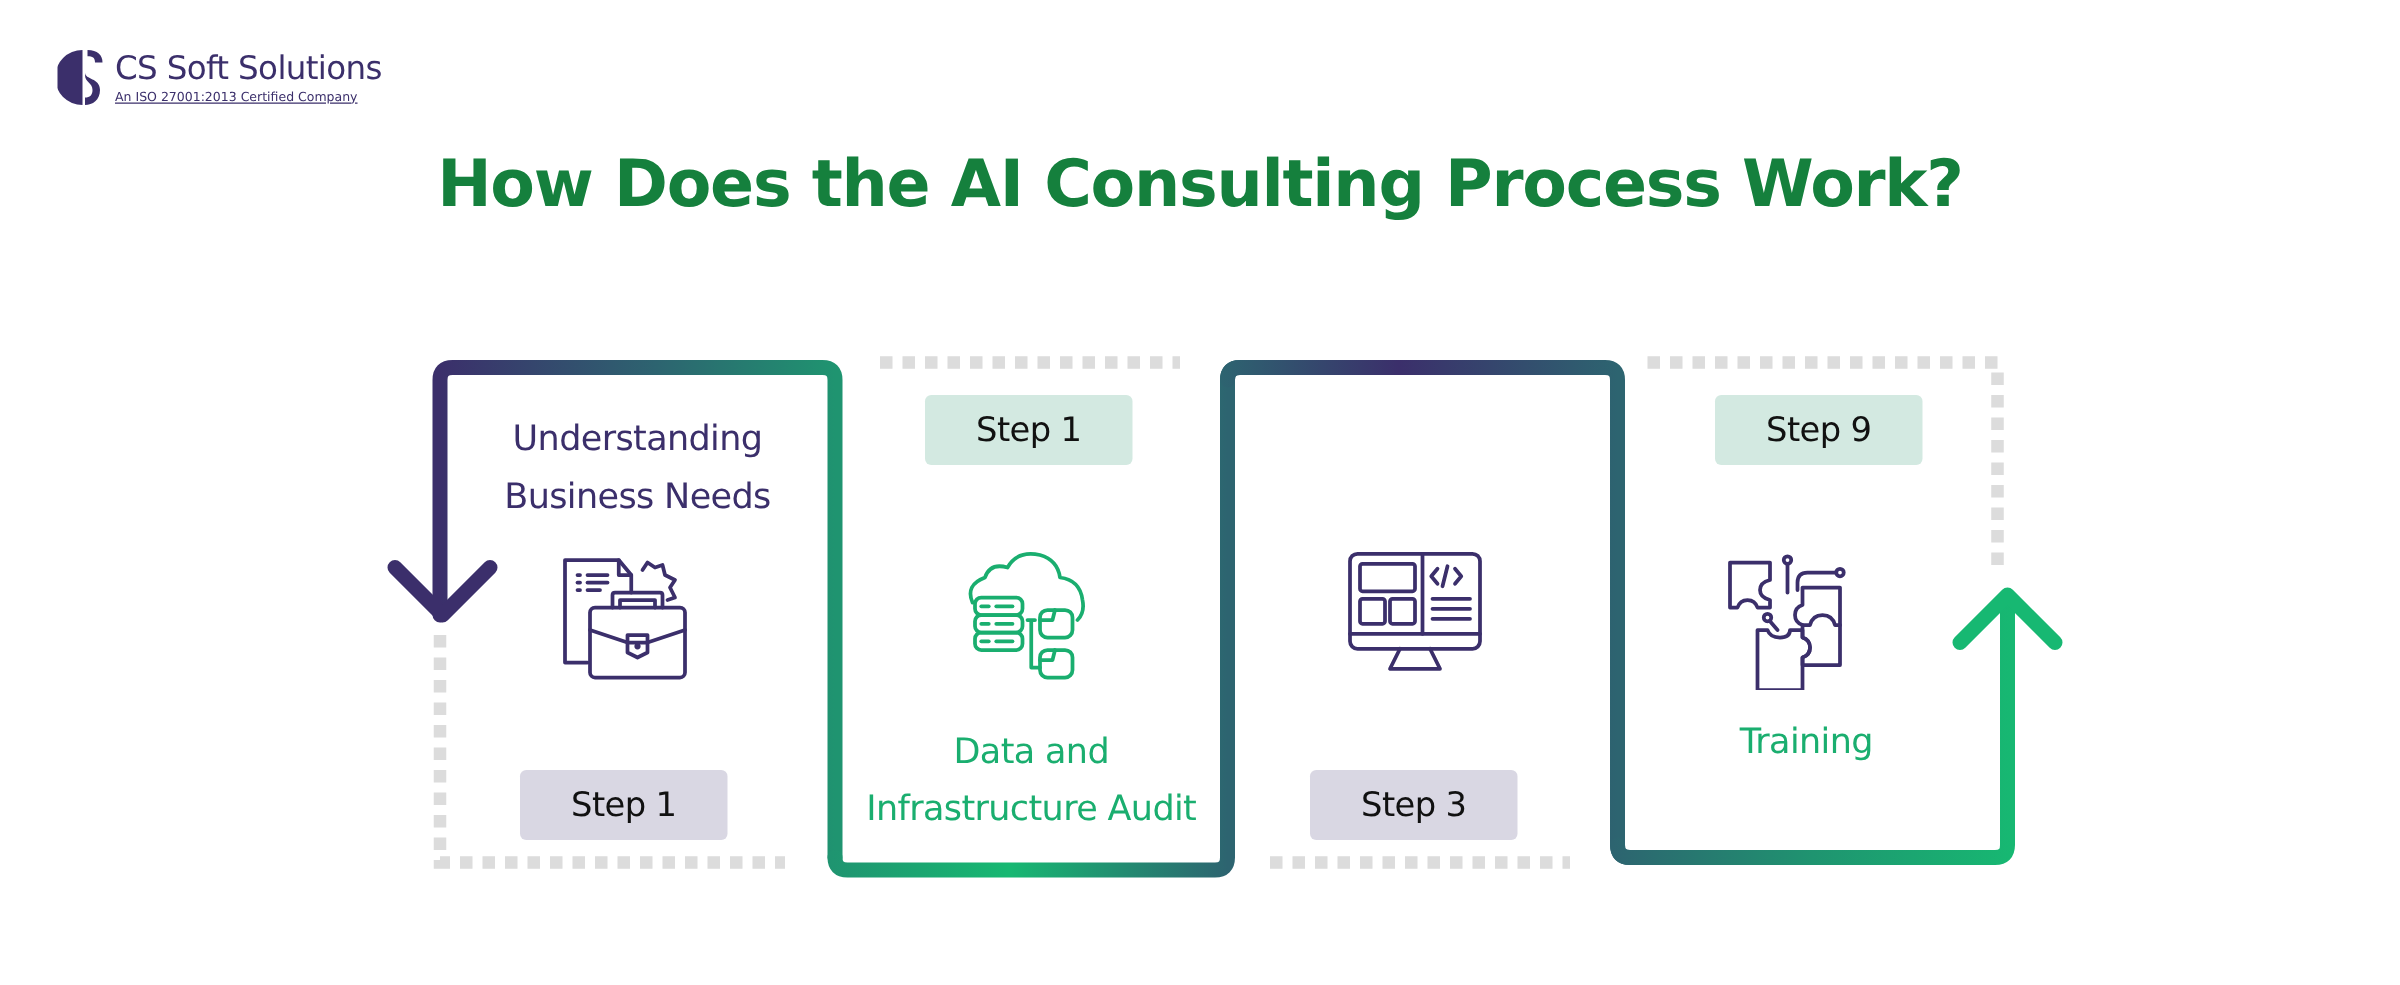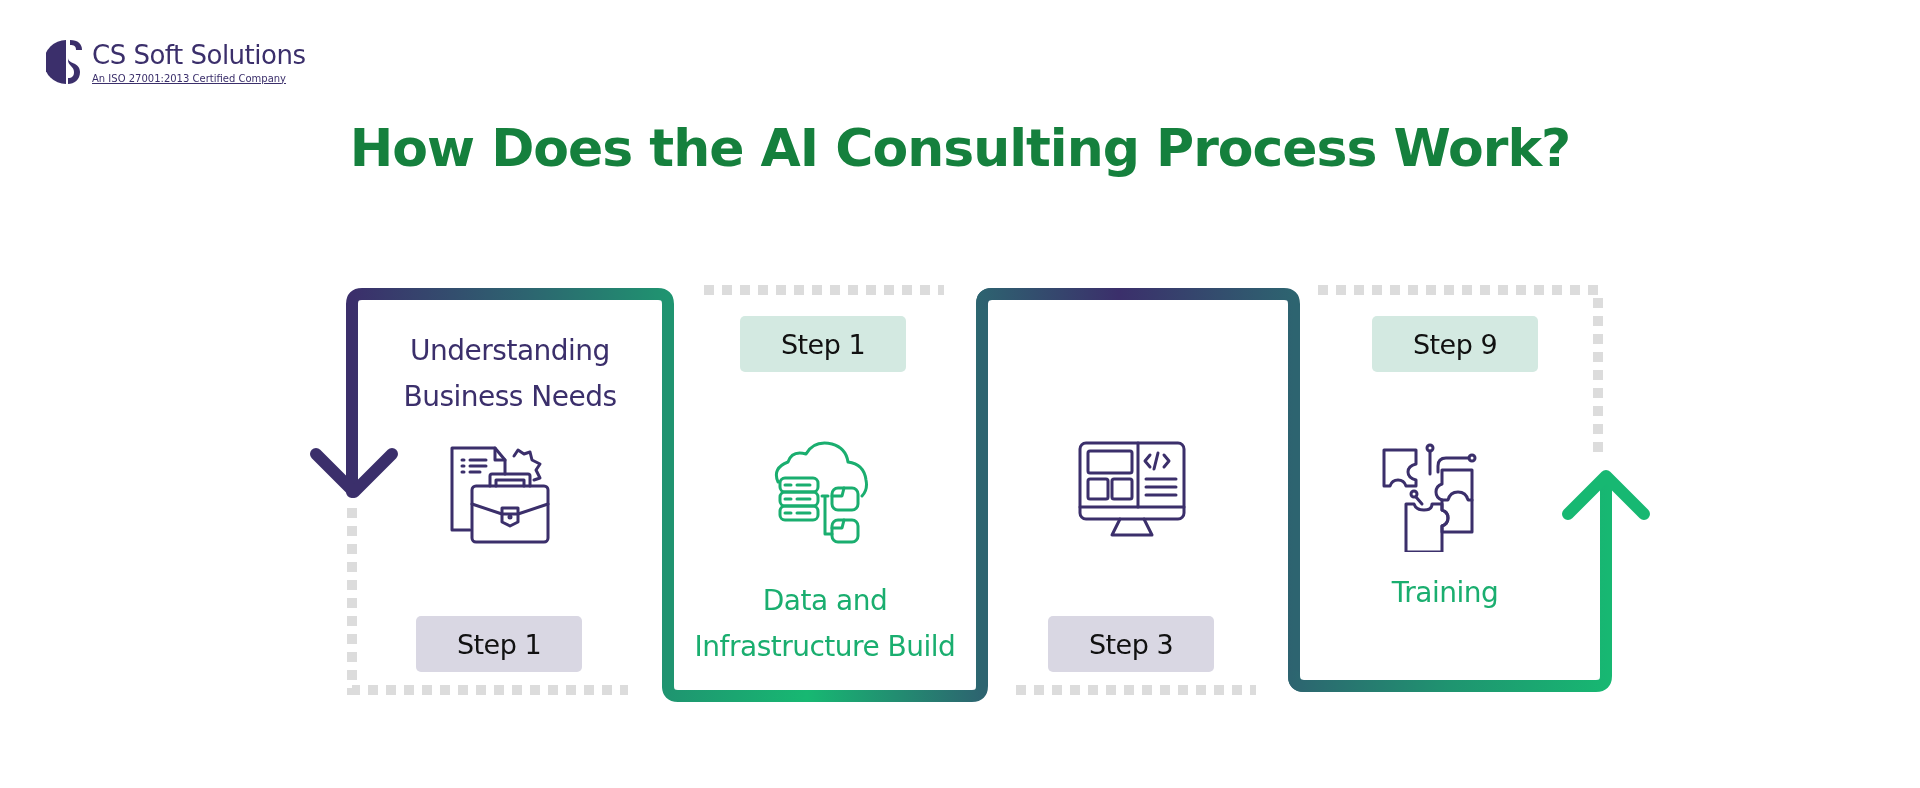--- a/index.html
+++ b/index.html
@@ -121,21 +121,21 @@
         <line x1="27" y1="73" x2="40" y2="73"></line>
       <path d="M52 56 L58 56 M55 56 L55 94 L62 94"></path>
       <rect x="62" y="48" width="26" height="22" rx="6"></rect>
       <path d="M62 56 L72 56 L74 48"></path>
       <rect x="62" y="80" width="26" height="22" rx="6"></rect>
       <path d="M62 88 L72 88 L74 80"></path>
     </g>
   </svg>
   <div class="txt green" style="left:670px; top:578px; width:310px;text-align:center;">
     <div>Data and</div>
-    <div>Infrastructure Build</div>
+    <div>Infrastructure Audit</div>
   </div>
 </div>
 
 <div>
   <div class="txt purple" style="left:980px; top:328px; width:310px;">
   </div>
   <svg class="icon" style="left:1078px; top:441px;" width="110" height="100" viewBox="0 0 110 100">
     <g fill="none" stroke="#3b2f6b" stroke-width="3" stroke-linecap="round" stroke-linejoin="round">
       <rect x="2" y="2" width="104" height="76" rx="6"></rect>
       <line x1="2" y1="66" x2="106" y2="66"></line>

